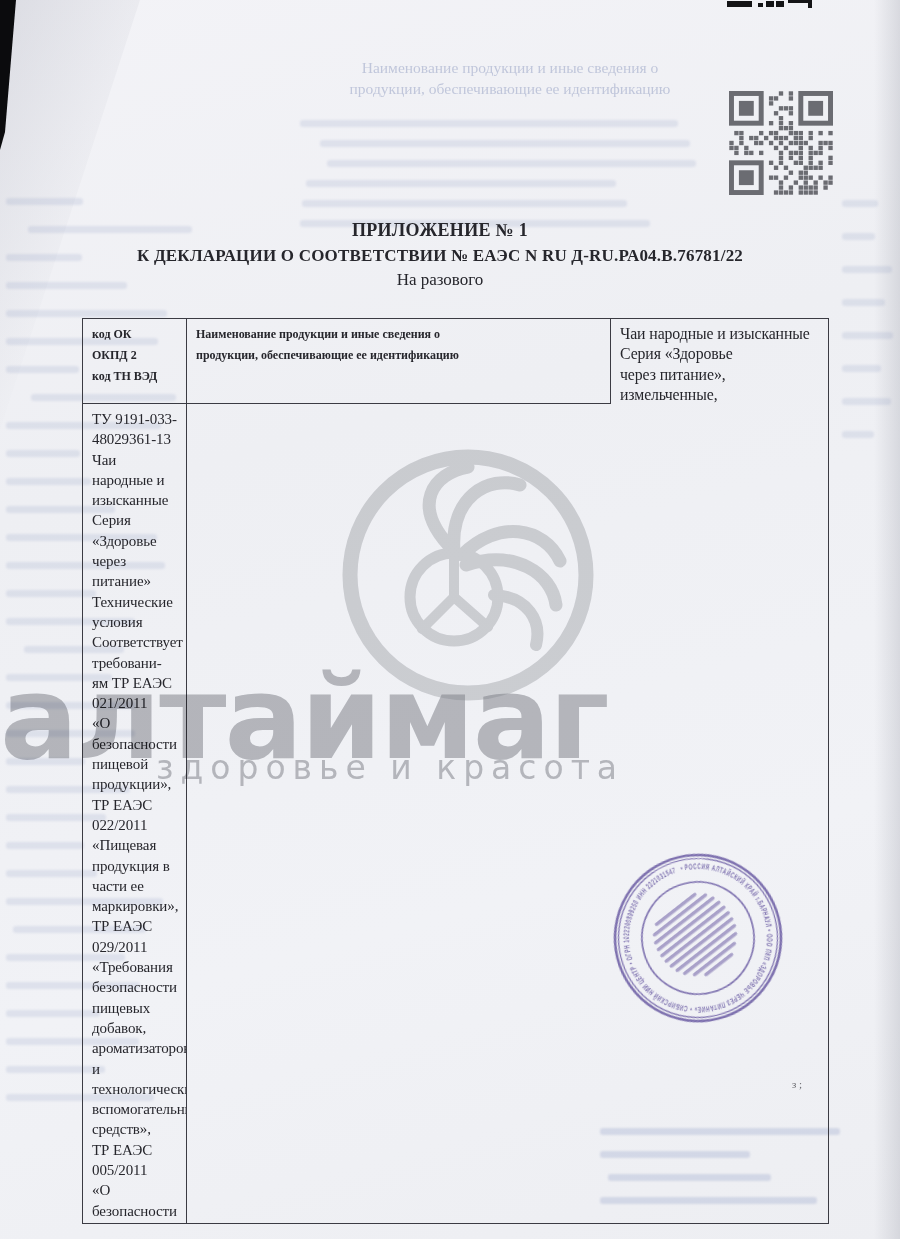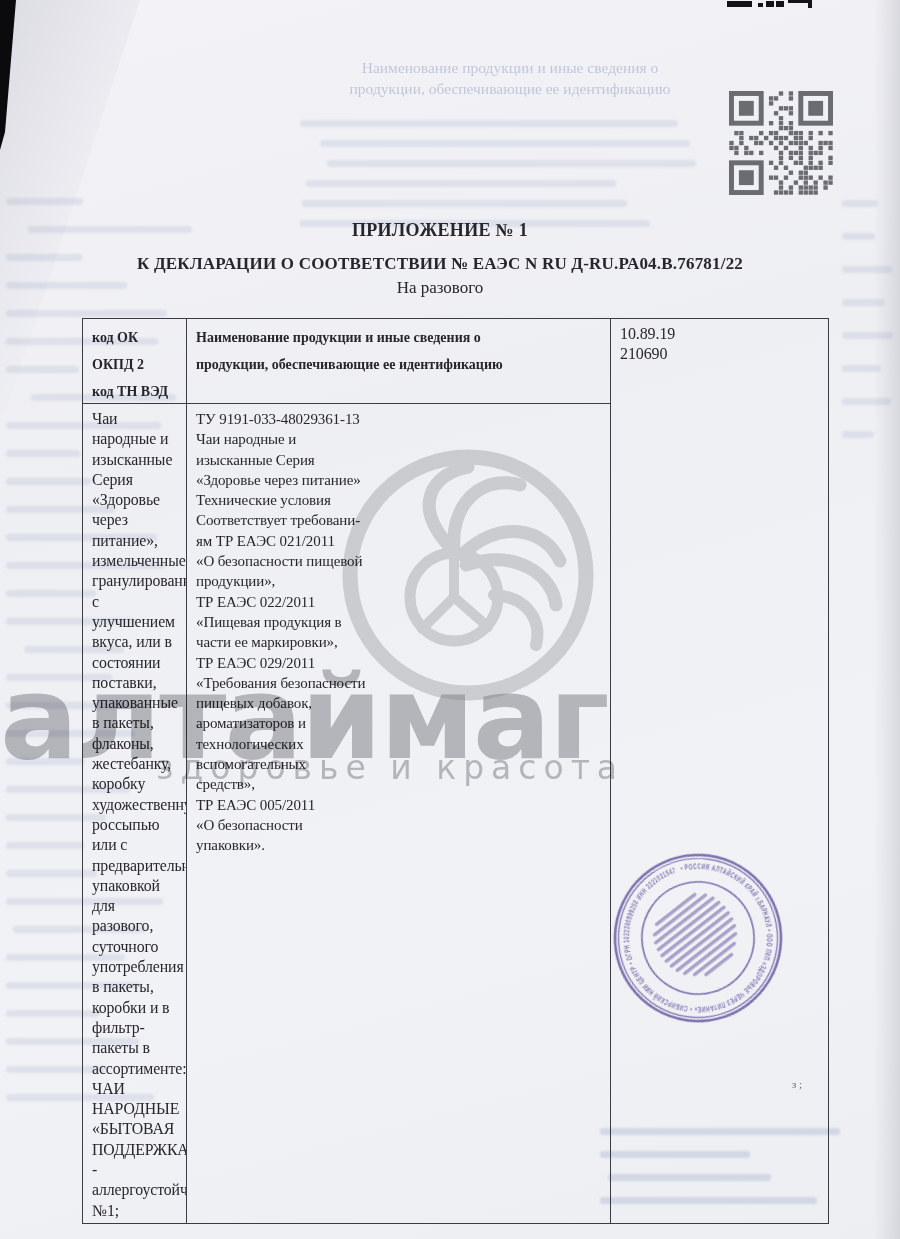--- a/index.html
+++ b/index.html
@@ -26,30 +26,30 @@
   #bleed-left{position:absolute;left:6px;top:198px;width:176px;}
   #bleed-left div{margin-bottom:21px;}
   #bleed-right{position:absolute;left:842px;top:200px;width:54px;}
   #bleed-right div{margin-bottom:26px;}
   #bleed-bottom{position:absolute;left:600px;top:1128px;width:268px;}
   #bleed-bottom div{margin-bottom:16px;background:rgba(98,118,180,.20);}
   .stray-mark{position:absolute;left:792px;top:1078px;font-size:11px;color:#3a3a40;opacity:.75;}
   
   .title-block{position:absolute;left:40px;right:60px;top:220px;text-align:center;}
   .title-1{font-size:18px;font-weight:bold;letter-spacing:.3px;}
-  .title-2{font-size:17px;font-weight:bold;margin-top:13px;letter-spacing:.2px;}
+  .title-2{font-size:17px;font-weight:bold;margin-top:5px;letter-spacing:.2px;}
   .title-3{font-size:17px;margin-top:4px;}
   
   .doc-table{position:absolute;left:82px;top:318px;width:745px;height:904px;
     border:1.7px solid #3b3b43;display:grid;
     grid-template-columns:104px 424px 1fr;grid-template-rows:85px 1fr;}
   .cell{border-right:1.5px solid #3b3b43;padding:5px 9px 4px 9px;overflow:hidden;
     white-space:pre-line;}
   .cell:nth-child(3n){border-right:none;}
-  .hdr{border-bottom:1.5px solid #3b3b43;font-weight:bold;font-size:14px;line-height:27px;}
+  .hdr{border-bottom:1.5px solid #3b3b43;font-weight:bold;font-size:12px;line-height:21px;}
   .bdy{font-size:15.8px;line-height:20.3px;letter-spacing:-.1px;}
   .bdy.codes{font-size:16px;}
   .bdy.docs{font-size:15px;}
   
   .watermark{position:absolute;left:0;top:0;width:100%;height:100%;pointer-events:none;
     mix-blend-mode:multiply;}
   .wm-logo{position:absolute;left:338px;top:445px;opacity:.30;}
   .wm-brand{position:absolute;left:0;width:900px;top:660px;
     font-family:"DejaVu Sans",sans-serif;font-weight:bold;font-size:116px;color:#85878d;
     opacity:.52;letter-spacing:-2px;line-height:1;}
@@ -281,22 +281,20 @@
     <div class="title-2">К ДЕКЛАРАЦИИ О СООТВЕТСТВИИ № ЕАЭС N RU Д-RU.РА04.В.76781/22</div>
     <div class="title-3">На разового</div>
   </div>
 
   <div class="doc-table">
     <div class="cell hdr">код ОК
 ОКПД 2
 код ТН ВЭД</div>
     <div class="cell hdr">Наименование продукции и иные сведения о
 продукции, обеспечивающие ее идентификацию</div>
-    <div class="cell bdy codes">10.89.19
-210690</div>
     <div class="cell bdy">Чаи народные и изысканные Серия «Здоровье
 через питание», измельченные, гранулированные с
 улучшением вкуса, или в состоянии поставки,
 упакованные в пакеты, флаконы, жестебанку,
 коробку художественную россыпью или с
 предварительной упаковкой для разового,
 суточного употребления в пакеты, коробки и в
 фильтр-пакеты в ассортименте:
 ЧАИ НАРОДНЫЕ «БЫТОВАЯ ПОДДЕРЖКА» -
 аллергоустойчивый №1; противогрибковый №2;

